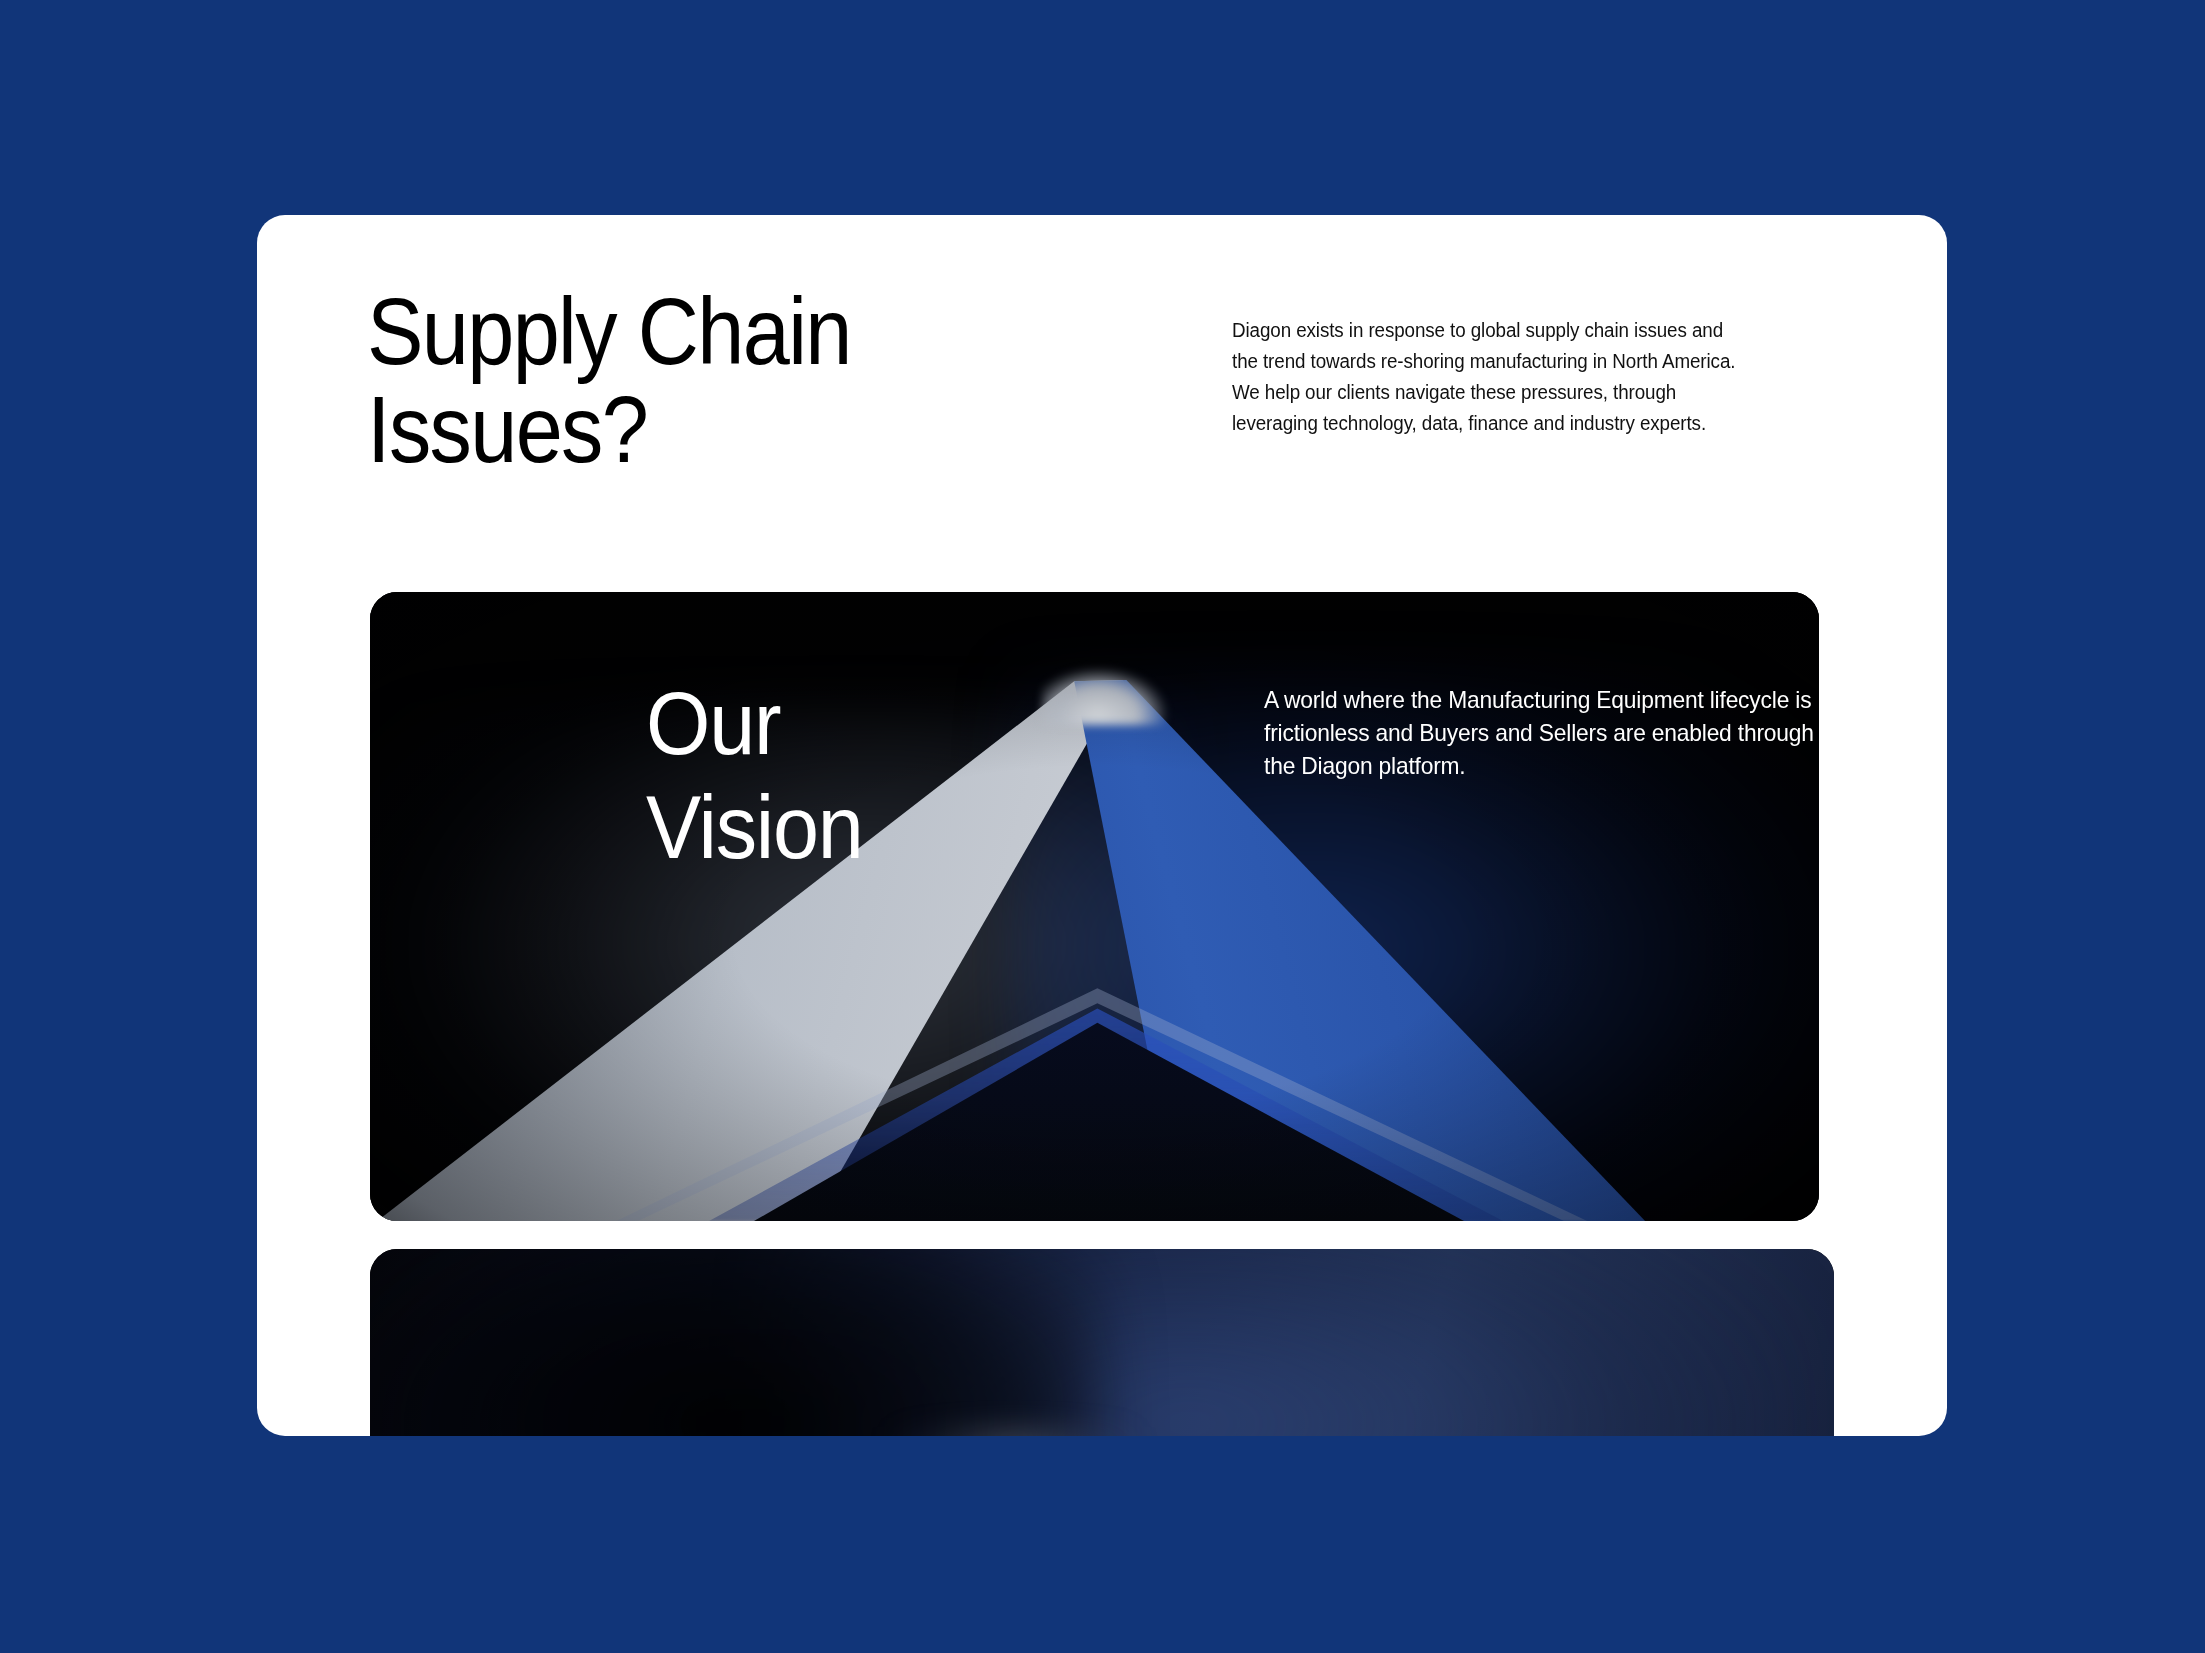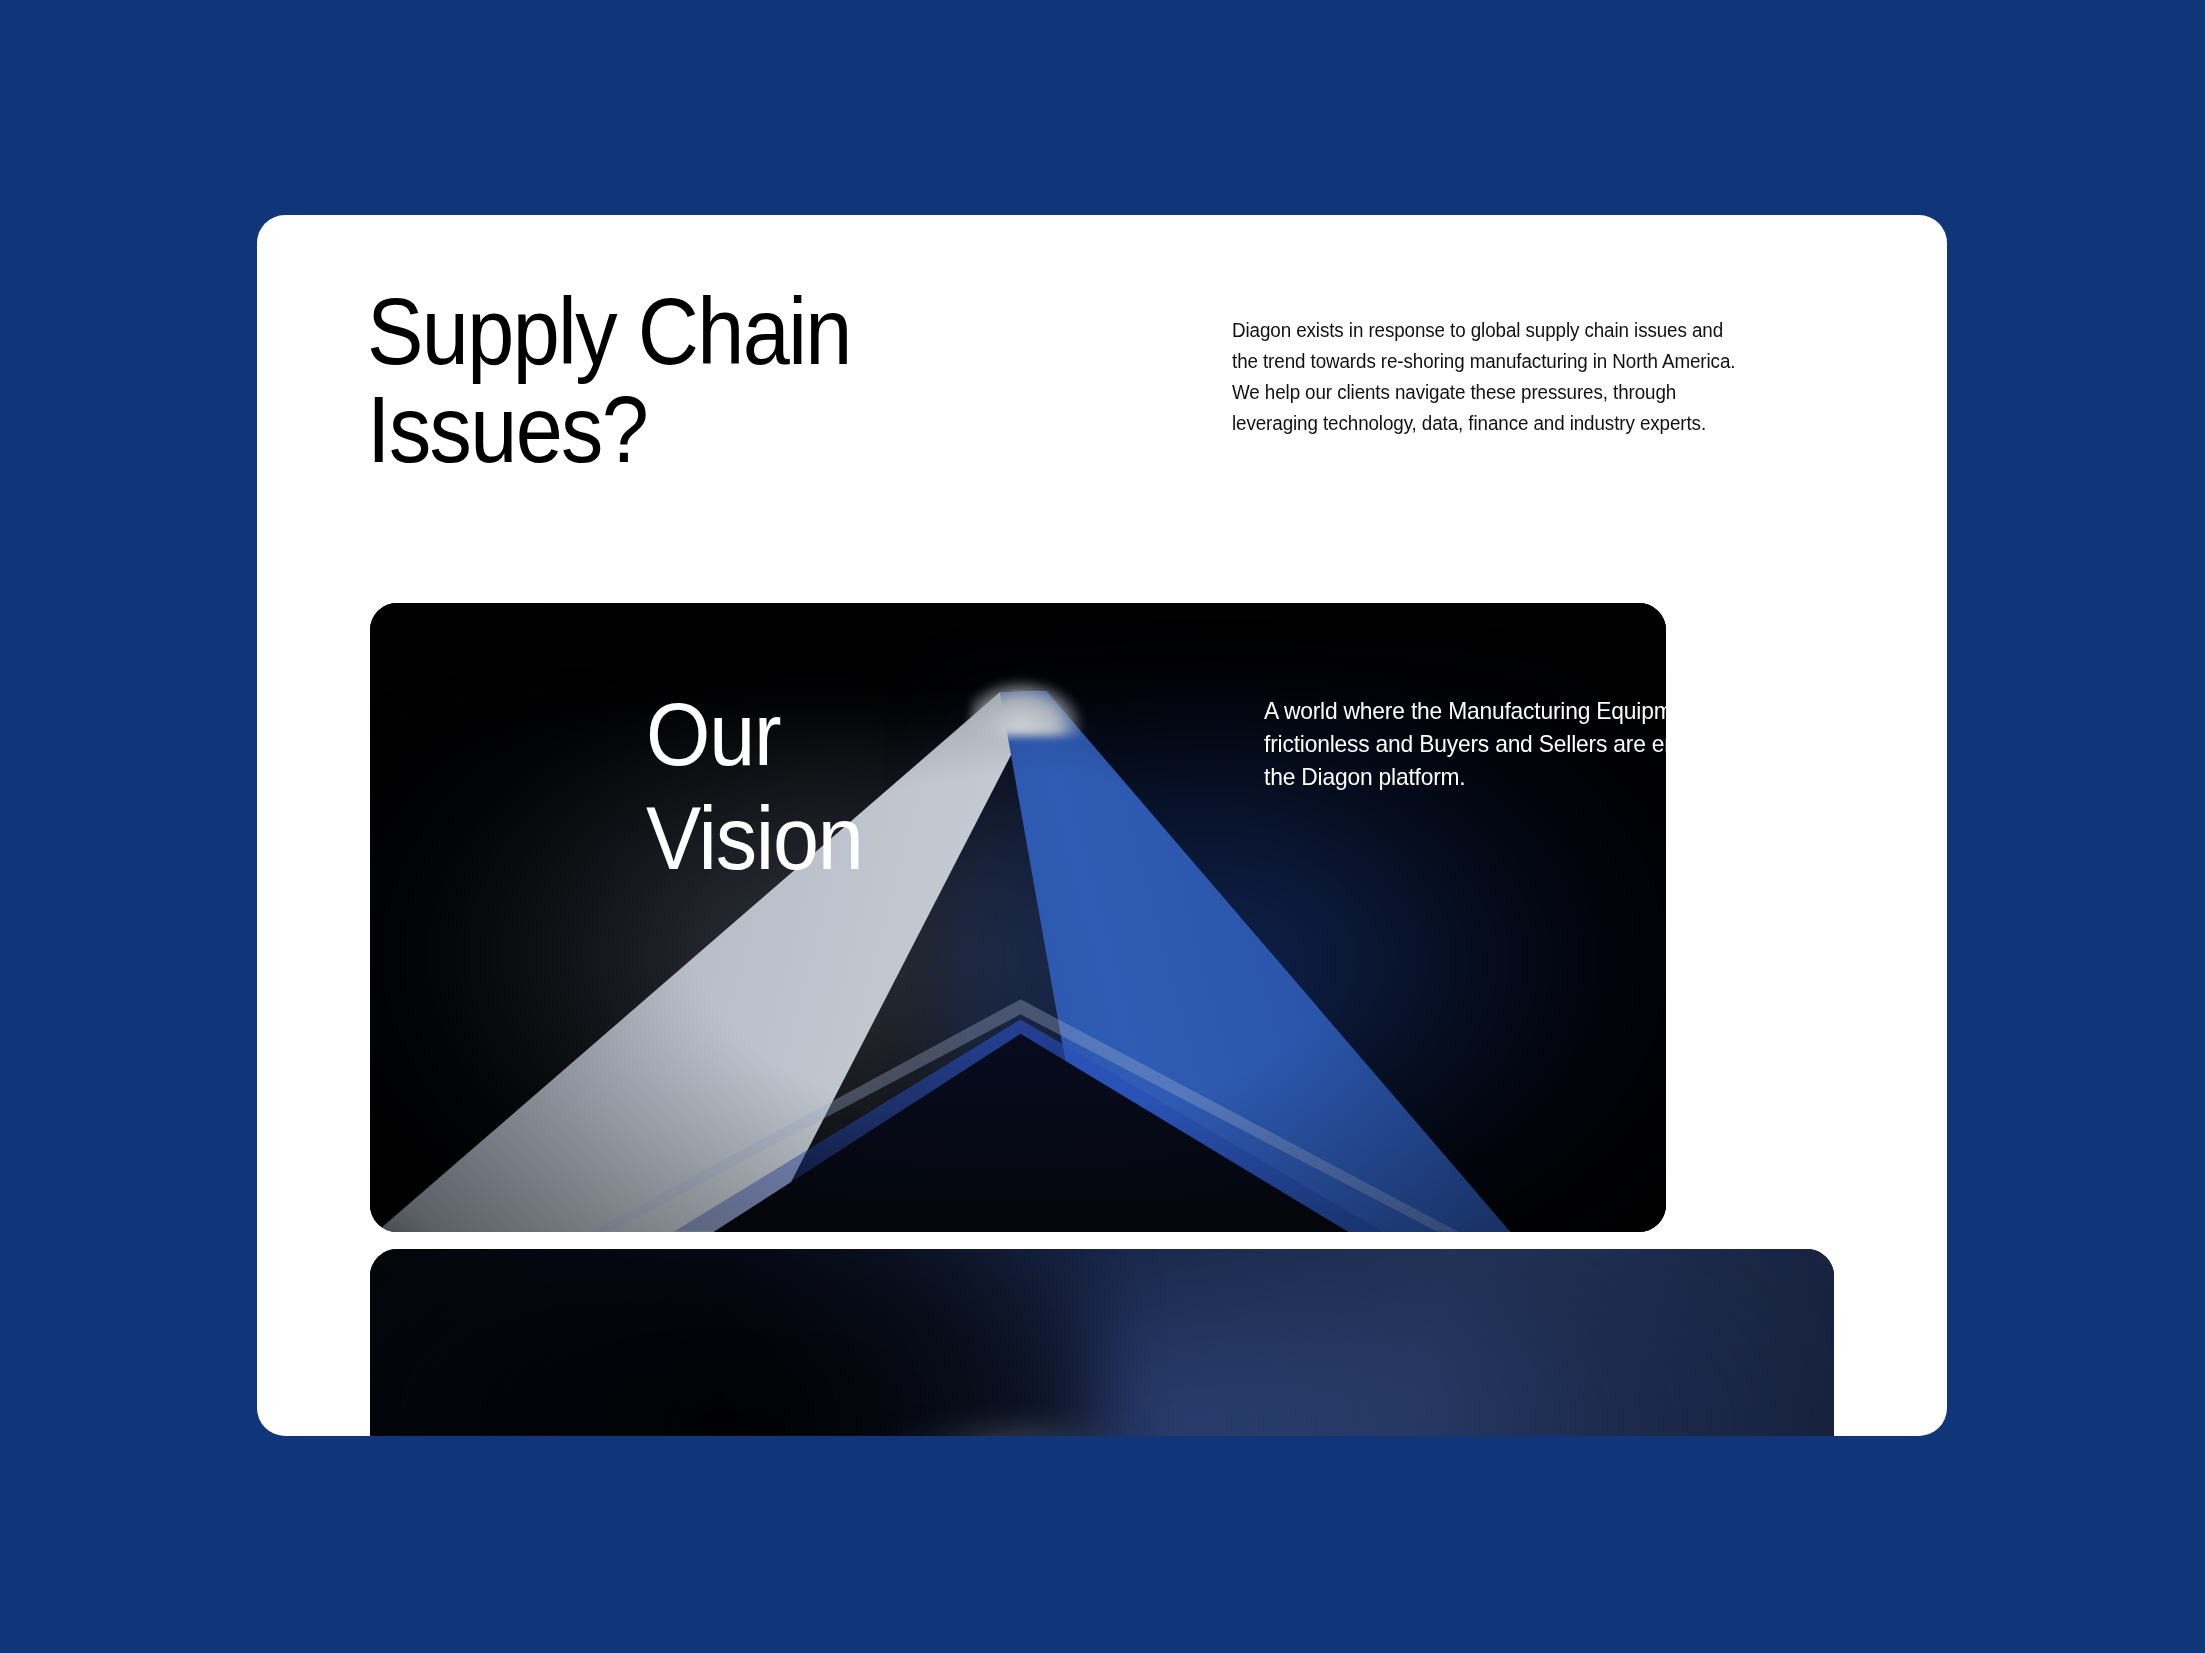--- a/index.html
+++ b/index.html
@@ -62,22 +62,22 @@
 
   
   .media-card {
     position:absolute;
     border-radius:27px;
     overflow:hidden;
     background:#000000;
   }
 
   #vision-card {
-    left:113px; top:388px;
-    width:1296px; height:629px;
+    left:113px; top:377px;
+    width:1449px; height:629px;
   }
 
   #second-card {
     left:113px; top:1034px;
     width:1464px; height:317px;
   }
 
   
   .art { position:absolute; inset:0; background:#010102; }
 

